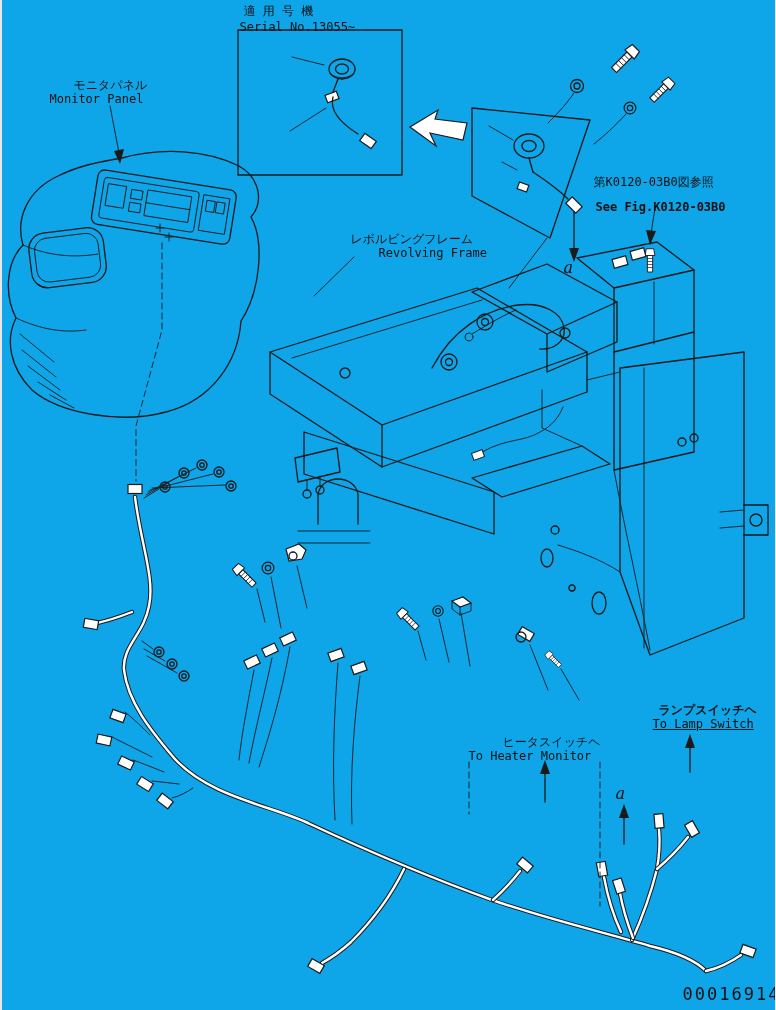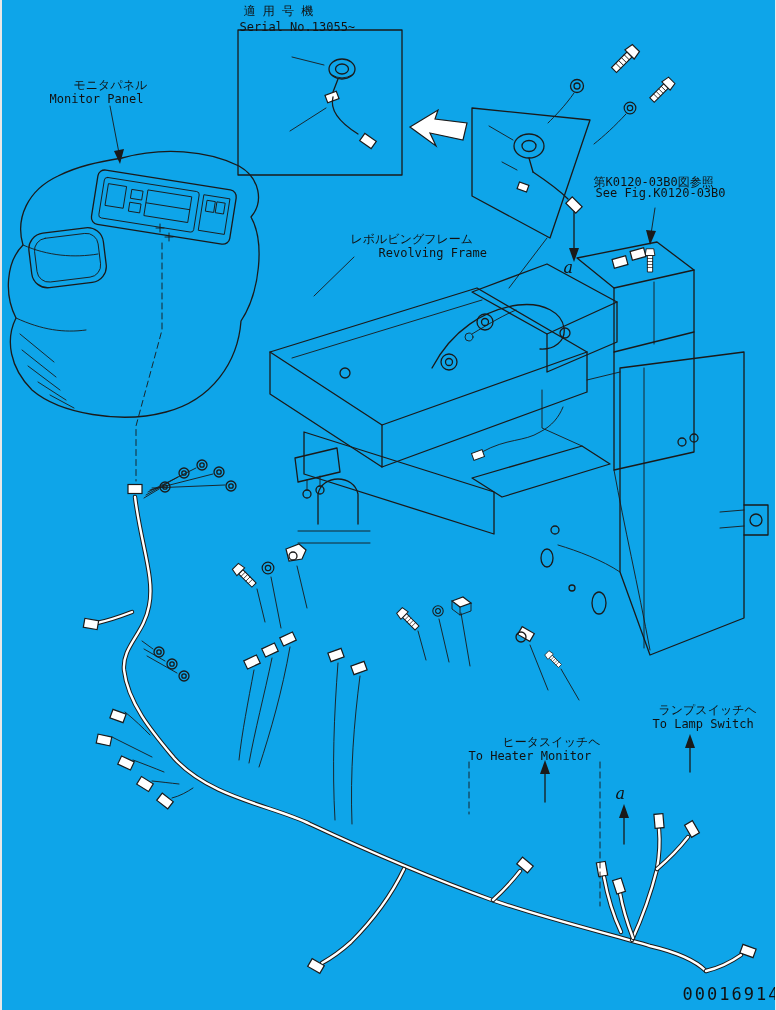--- a/index.html
+++ b/index.html
@@ -25,30 +25,30 @@
   <div class="lbl" style="left:242px;top:3px;">適 用 号 機</div>
   <div class="lbl" style="left:238px;top:20px;">Serial No.13055~</div>
 
   <div class="lbl" style="left:72px;top:77px;">モニタパネル</div>
   <div class="lbl" style="left:48px;top:92px;text-align:right;">Monitor Panel</div>
 
   <div class="lbl" style="left:349px;top:231px;">レボルビングフレーム</div>
   <div class="lbl" style="left:352px;top:246px;padding-left:25px;">Revolving Frame</div>
 
   <div class="lbl" style="left:592px;top:174px;">第K0120-03B0図参照</div>
-  <div class="lbl" style="left:594px;top:186px;">See Fig.K0120-03B0</div>
+  <div class="lbl" style="left:594px;top:200px;font-weight:bold;">See Fig.K0120-03B0</div>
 
   <div class="lbl marker" style="left:562px;top:258px;">a</div>
   <div class="lbl marker" style="left:614px;top:784px;">a</div>
 
   <div class="lbl" style="left:501px;top:734px;text-align:right;">ヒータスイッチヘ</div>
   <div class="lbl" style="left:467px;top:749px;">To Heater Monitor</div>
 
-  <div class="lbl" style="left:657px;top:702px;">ランプスイッチヘ</div>
-  <div class="lbl" style="left:651px;top:717px;">To Lamp Switch</div>
+  <div class="lbl" style="left:657px;top:702px;font-weight:bold;">ランプスイッチヘ</div>
+  <div class="lbl" style="left:651px;top:717px;text-decoration:underline;">To Lamp Switch</div>
 
   <div class="lbl pn" style="left:681px;top:984px;">00016914</div>
 
   <svg width="776" height="1010" viewBox="0 0 776 1010">
     <defs>
       <g id="ringG">
           <circle r="5" class="ln"></circle>
           <circle r="2.2" class="ln"></circle>
         </g>
       <rect id="connR" x="-7" y="-4.5" width="14" height="9" class="conn"></rect>

